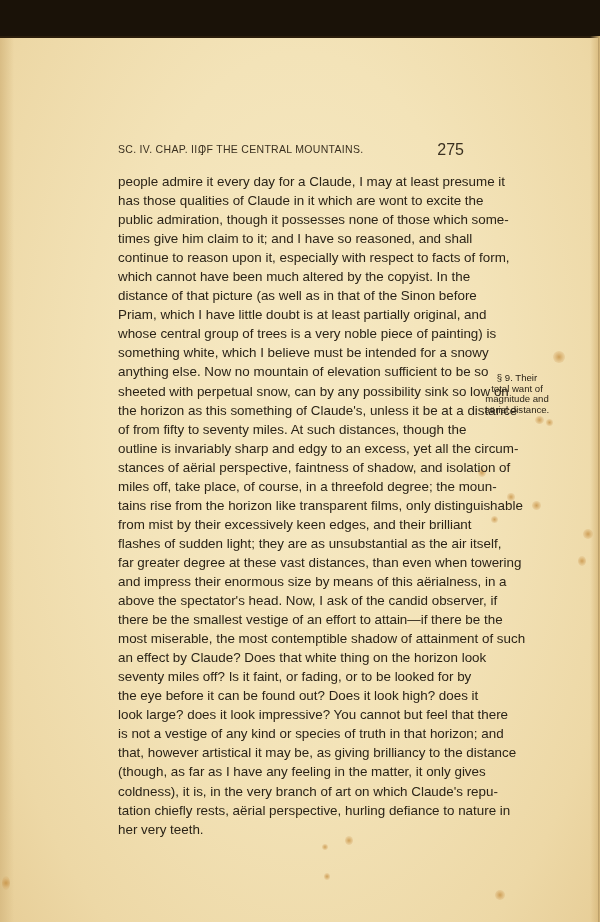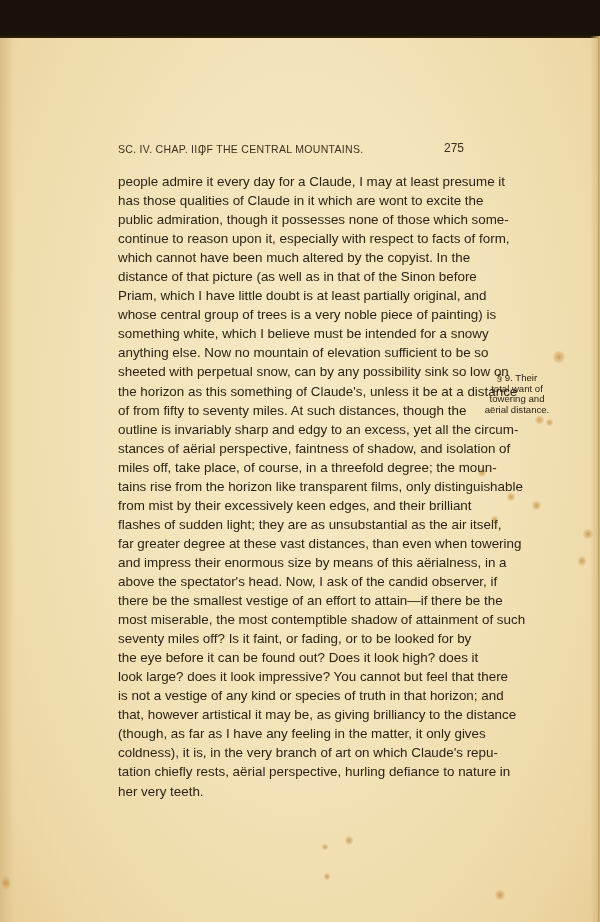--- a/index.html
+++ b/index.html
@@ -62,21 +62,21 @@
       position: absolute;
       left: 80px;
       top: 0;
       white-space: nowrap;
       font-variant: small-caps;
     }
     .rh-page {
       position: absolute;
       right: 0;
       top: -2px;
-      font-size: 12px;
+      font-size: 16px;
       letter-spacing: 0;
     }
 
     .body-text {
       position: absolute;
       top: 136px;
       left: 118px;
       width: 346px;
     }
     .line {
@@ -142,20 +142,21 @@
   <div class="running-head">
     <span class="rh-left">SC. IV. CHAP. II.]</span>
     <span class="rh-center">OF THE CENTRAL MOUNTAINS.</span>
     <span class="rh-page">275</span>
   </div>
 
   <div class="body-text">
     <span class="line">people admire it every day for a Claude, I may at least presume it</span>
     <span class="line">has those qualities of Claude in it which are wont to excite the</span>
     <span class="line">public admiration, though it possesses none of those which some-</span>
+    <span class="line">times give him claim to it; and I have so reasoned, and shall</span>
     <span class="line">continue to reason upon it, especially with respect to facts of form,</span>
     <span class="line">which cannot have been much altered by the copyist. In the</span>
     <span class="line">distance of that picture (as well as in that of the Sinon before</span>
     <span class="line">Priam, which I have little doubt is at least partially original, and</span>
     <span class="line">whose central group of trees is a very noble piece of painting) is</span>
     <span class="line">something white, which I believe must be intended for a snowy</span>
     <span class="line">anything else. Now no mountain of elevation sufficient to be so</span>
     <span class="line">sheeted with perpetual snow, can by any possibility sink so low on</span>
     <span class="line">the horizon as this something of Claude's, unless it be at a distance</span>
     <span class="line" style="padding-left:0;">of from fifty to seventy miles. At such distances, though the</span>
@@ -163,30 +164,31 @@
     <span class="line">stances of aërial perspective, faintness of shadow, and isolation of</span>
     <span class="line">miles off, take place, of course, in a threefold degree; the moun-</span>
     <span class="line">tains rise from the horizon like transparent films, only distinguishable</span>
     <span class="line">from mist by their excessively keen edges, and their brilliant</span>
     <span class="line">flashes of sudden light; they are as unsubstantial as the air itself,</span>
     <span class="line">far greater degree at these vast distances, than even when towering</span>
     <span class="line">and impress their enormous size by means of this aërialness, in a</span>
     <span class="line">above the spectator's head. Now, I ask of the candid observer, if</span>
     <span class="line">there be the smallest vestige of an effort to attain—if there be the</span>
     <span class="line">most miserable, the most contemptible shadow of attainment of such</span>
+    <span class="line">an effect by Claude? Does that white thing on the horizon look</span>
     <span class="line">seventy miles off? Is it faint, or fading, or to be looked for by</span>
     <span class="line">the eye before it can be found out? Does it look high? does it</span>
     <span class="line">look large? does it look impressive? You cannot but feel that there</span>
     <span class="line">is not a vestige of any kind or species of truth in that horizon; and</span>
     <span class="line">that, however artistical it may be, as giving brilliancy to the distance</span>
     <span class="line">(though, as far as I have any feeling in the matter, it only gives</span>
     <span class="line">coldness), it is, in the very branch of art on which Claude's repu-</span>
     <span class="line">tation chiefly rests, aërial perspective, hurling defiance to nature in</span>
     <span class="line last">her very teeth.</span>
   </div>
 
   <div class="sidenote">
     <span>§ 9. Their</span>
     <span>total want of</span>
-    <span>towering and</span>
+    <span>magnitude and</span>
     <span>aërial distance.</span>
   </div>
 </div>
 
 </body></html>

